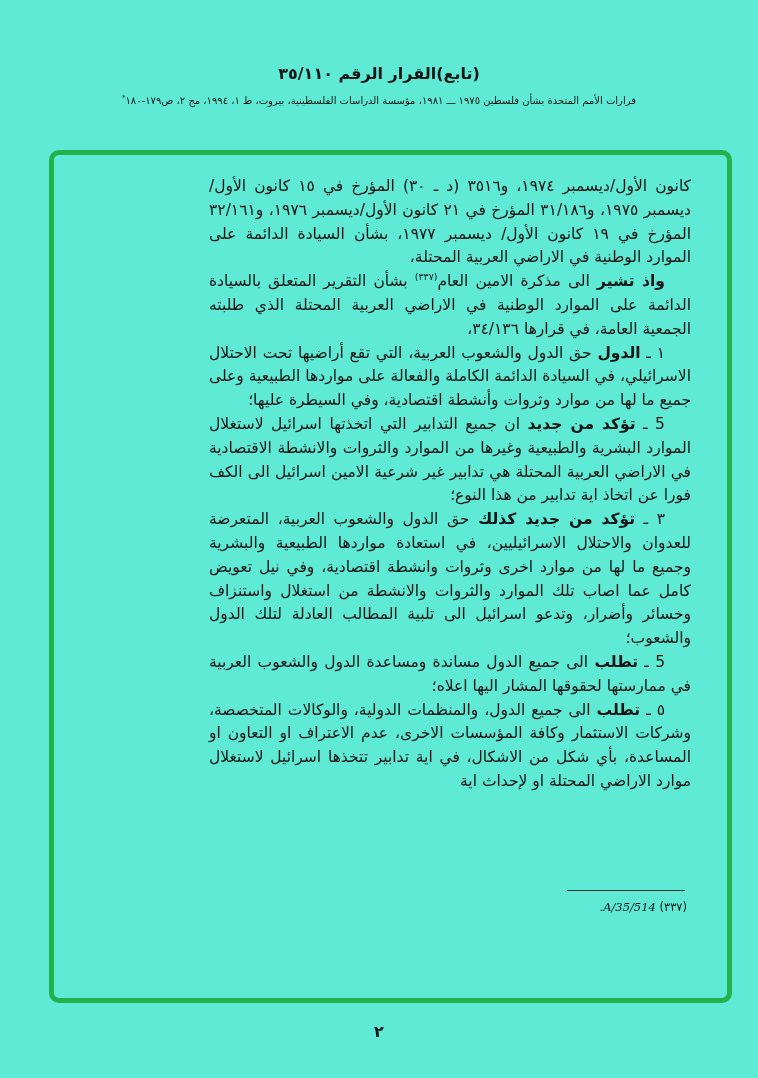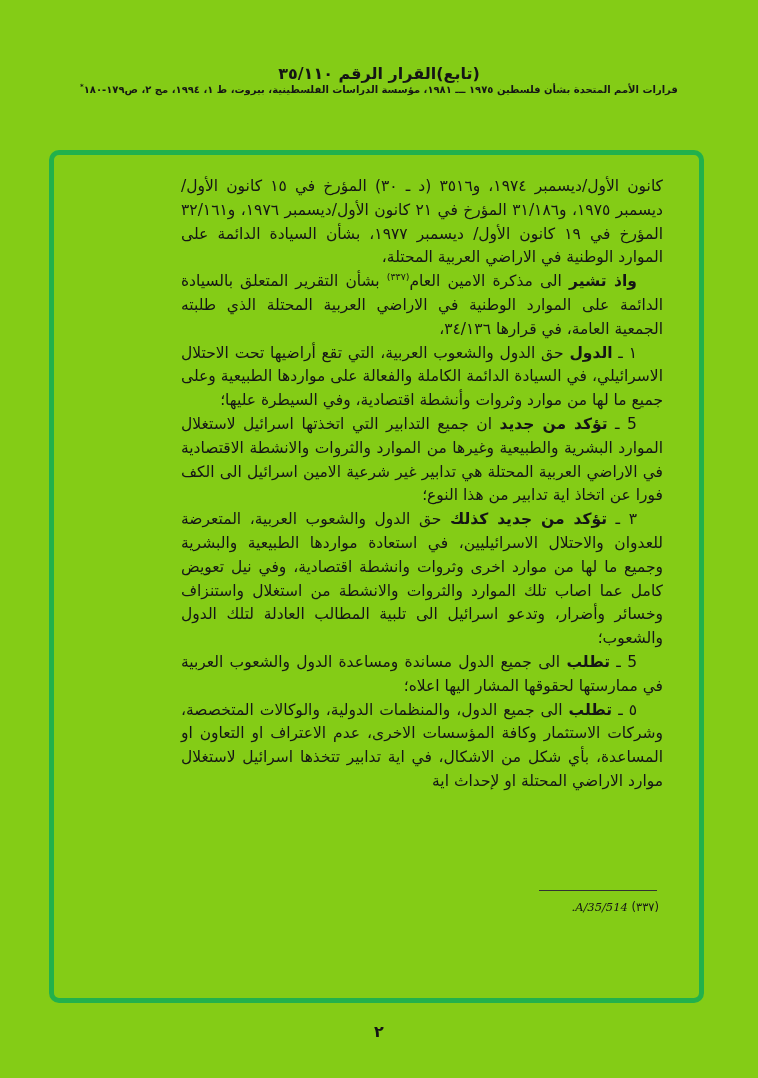--- a/index.html
+++ b/index.html
@@ -4,54 +4,56 @@
 <style>
   html, body {
     margin: 0;
     padding: 0;
     background: #ffffff;
   }
   .page {
     position: relative;
     width: 758px;
     height: 1078px;
-    background: #84cc16;
+    background: #5eead4;
     overflow: hidden;
     font-family: "DejaVu Sans", sans-serif;
     color: #151515;
   }
   .header {
     position: absolute;
     top: 64px;
     left: 0;
     width: 100%;
     text-align: center;
     direction: rtl;
   }
   .doc-title {
     font-size: 16px;
     font-weight: bold;
     letter-spacing: 0.5px;
   }
   .source-line {
+    margin-top: 11px;
     font-size: 10px;
-    font-weight: bold;
+    font-weight: normal;
   }
   .source-line sup {
     font-size: 7px;
     vertical-align: super;
   }
   .frame {
     position: absolute;
     left: 49px;
     top: 150px;
     width: 645px;
     height: 843px;
     border: 5px solid #be185d;
     border-radius: 10px;
+    padding-left: 28px;
   }
   .content {
     position: absolute;
     top: 20px;
     right: 36px;
     width: 482px;
     direction: rtl;
     text-align: justify;
     font-size: 15.5px;
     line-height: 23.8px;

